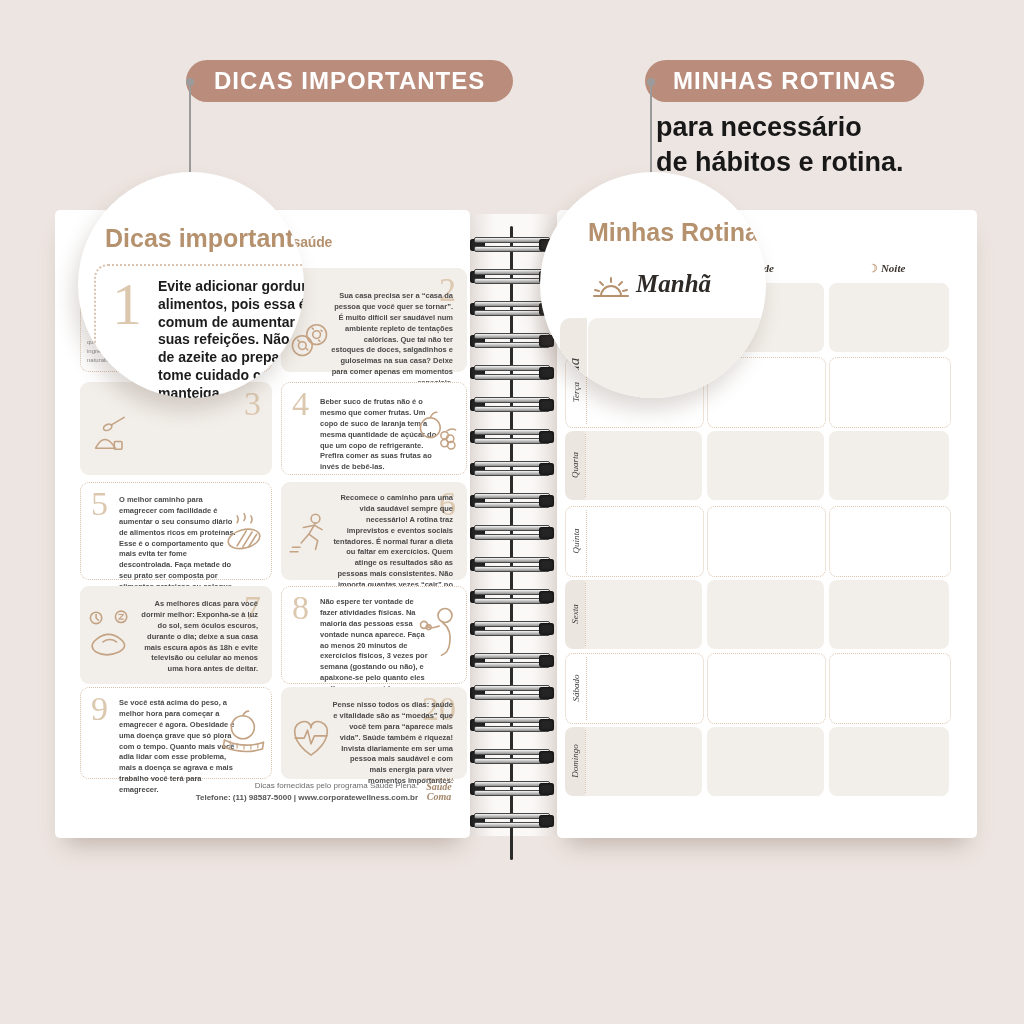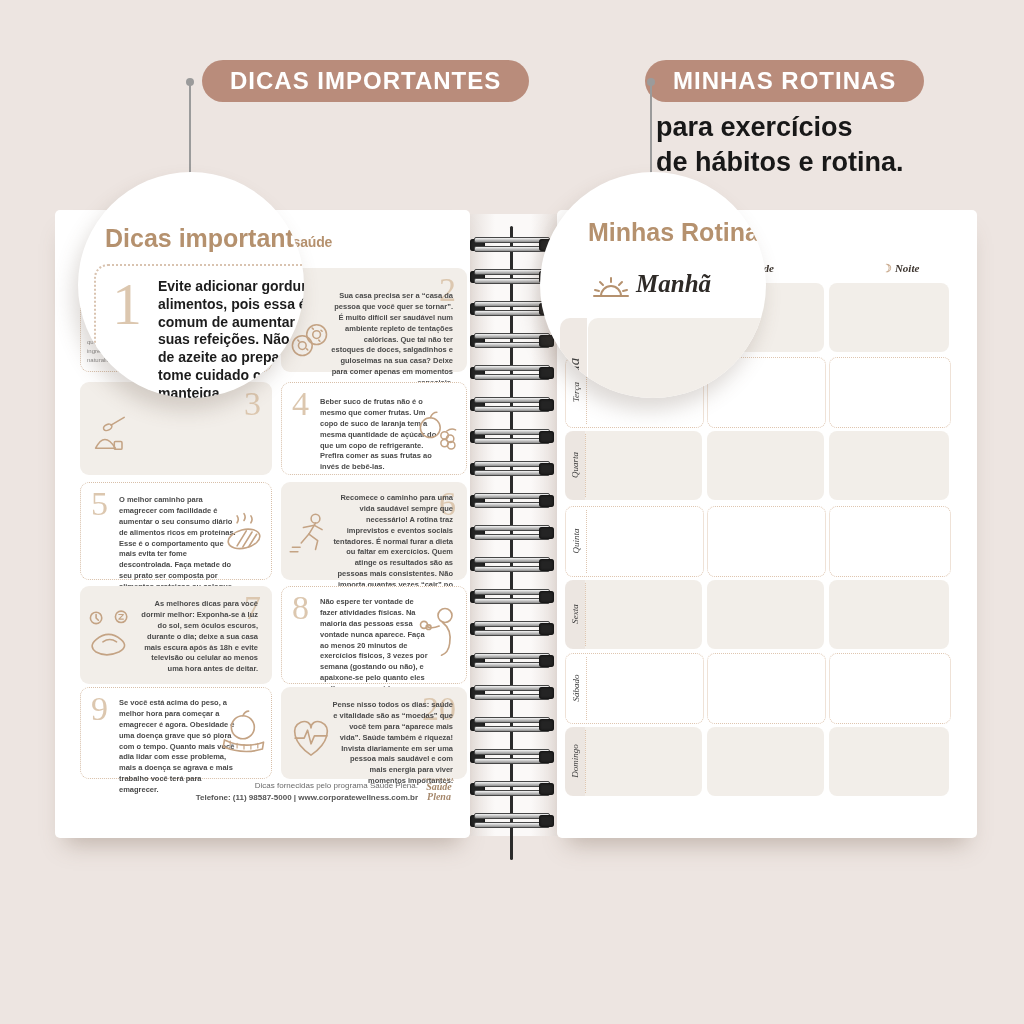--- a/index.html
+++ b/index.html
@@ -84,27 +84,27 @@
   .magcell{position:absolute;left:48px;top:146px;width:270px;height:130px;background:#F2EEE9;border-radius:10px;}
   .magstrip{position:absolute;left:20px;top:146px;width:27px;height:130px;background:#EFE9E4;border-radius:10px 0 0 10px;}
   .magstrip span{position:absolute;left:-28px;top:50%;margin-top:-8px;width:84px;text-align:center;transform:rotate(-90deg);
              font-family:"Liberation Serif",serif;font-style:italic;font-size:15px;color:#3c3c3c;display:block;}
 </style>
 </head>
 <body>
 
 <div id="canvas">
 
-  <div class="pill" style="left:202px;top:60px;">DICAS IMPORTANTES</div>
+  <div class="pill" style="left:186px;top:60px;">DICAS IMPORTANTES</div>
   <div class="vline" style="left:189px;top:82px;height:122px;"></div>
   <div class="dot" style="left:186px;top:78px;"></div>
   <div class="dot" style="left:186px;top:200px;"></div>
 
   <div class="pill" style="left:645px;top:60px;">MINHAS ROTINAS</div>
-  <div class="callout-desc" style="left:656px;top:110px;">para exercícios
+  <div class="callout-desc" style="left:656px;top:110px;">para necessário
 de hábitos e rotina.</div>
   <div class="vline" style="left:650px;top:82px;height:122px;"></div>
   <div class="dot" style="left:647px;top:78px;"></div>
   <div class="dot" style="left:647px;top:200px;"></div>
 
   <div class="gapstrip"></div>
 
   <div class="page" id="left-page">
     <div class="lp-title">Dicas importantes para a sua saúde</div>
 
@@ -247,34 +247,34 @@
       </div>
     </div>
 
     <div class="lp-footer">
       <div class="f1">Dicas fornecidas pelo programa Saúde Plena.</div>
       <div class="f2">Telefone: (11) 98587-5000  |  www.corporatewellness.com.br</div>
     </div>
     <div class="logo">
       <div class="l0">PROGRAMA</div>
       <div class="l1">Saúde</div>
-      <div class="l2">Plena</div>
+      <div class="l2">Coma</div>
     </div>
   </div>
 
   <div class="page" id="right-page">
     <div class="rp-title">Minhas Rotinas</div>
 
     <div class="colhead" style="left:52px;">
       <span class="ic">☀</span><span>Manhã</span>
     </div>
     <div class="colhead" style="left:178px;">
       <span class="ic">☼</span><span>Tarde</span>
     </div>
-    <div class="colhead" style="left:325px;">
+    <div class="colhead" style="left:311px;">
       <span class="ic">☽</span><span>Noite</span>
     </div>
 
     <div class="rgrid-row row-beige">
       <div class="rowbox" style="top:73px;">
           <div class="divider"></div>
           <span class="daylabel">Segunda</span>
         </div>
       <div class="rcell c2" style="top:73px;"></div>
       <div class="rcell c3" style="top:73px;"></div>

